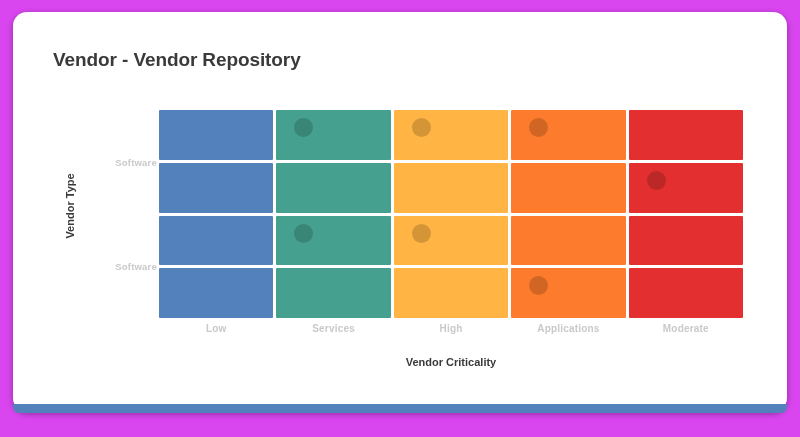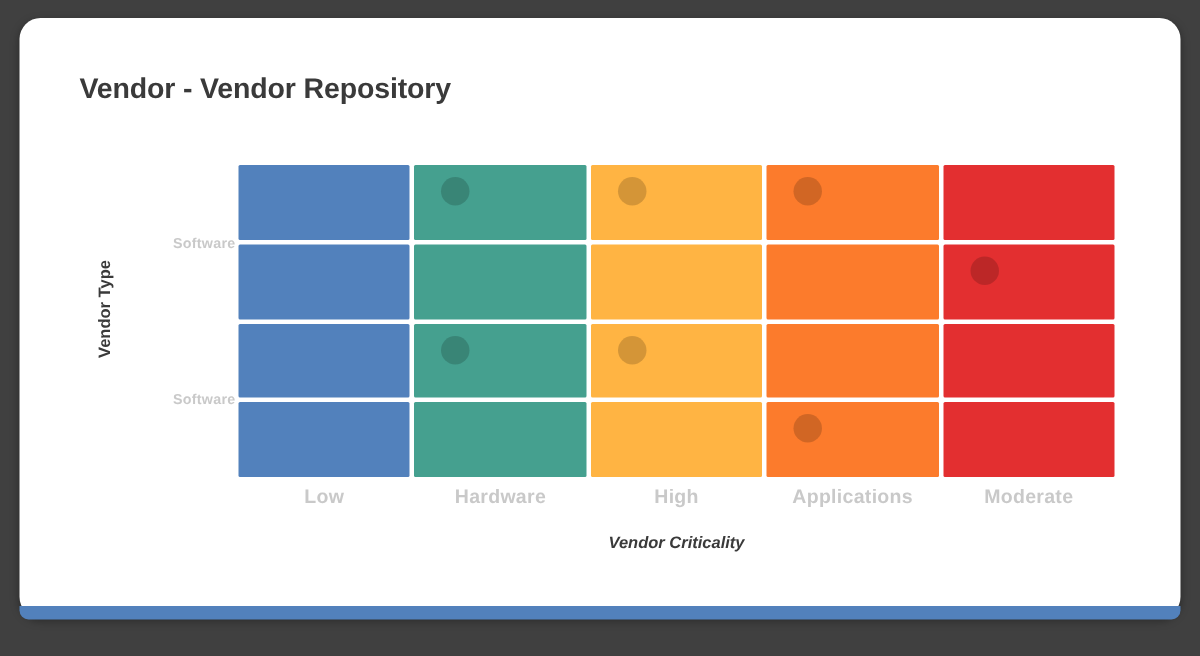--- a/index.html
+++ b/index.html
@@ -11,21 +11,21 @@
     width: 800px;
     height: 437px;
     font-family: "Liberation Sans", sans-serif;
     overflow: hidden;
   }
 
   #stage {
     position: relative;
     width: 800px;
     height: 437px;
-    background: #404040;
+    background: #d946ef;
   }
 
   
   #card {
     position: absolute;
     left: 13px;
     top: 12px;
     width: 774px;
     height: 400px;
     background: #ffffff;
@@ -138,38 +138,37 @@
     position: absolute;
     left: 146px;
     top: 311px;
     width: 584px;
     display: flex;
     gap: 3px;
   }
   #x-tick-labels .xtick {
     flex: 1 1 0;
     text-align: center;
-    font-size: 13px;
+    font-size: 10px;
     font-weight: bold;
     color: #c9c9c9;
     letter-spacing: 0.2px;
     white-space: nowrap;
   }
 
   #x-axis-title {
     position: absolute;
     left: 146px;
     top: 344px;
     width: 584px;
     text-align: center;
     font-size: 11px;
     font-weight: bold;
     color: #3a3a3a;
     white-space: nowrap;
-    font-style: italic;
   }
 </style>
 </head>
 <body>
 
 <div id="stage">
 
   <div id="card">
 
     <div id="page-title">Vendor - Vendor Repository</div>
@@ -223,21 +222,21 @@
             <div class="grid-cell" style="background: rgb(255, 180, 67);"></div>
             <div class="grid-cell" style="background: rgb(252, 123, 44);">
               <span class="cell-dot" style="background: rgba(0, 0, 0, 0.17);"></span>
             </div>
             <div class="grid-cell" style="background: rgb(227, 47, 48);"></div>
           </div>
         </div>
 
       <div id="x-tick-labels">
           <div class="xtick">Low</div>
-          <div class="xtick">Hardware</div>
+          <div class="xtick">Services</div>
           <div class="xtick">High</div>
           <div class="xtick">Applications</div>
           <div class="xtick">Moderate</div>
         </div>
 
       <div id="x-axis-title">Vendor Criticality</div>
 
     </div>
   </div>
 

